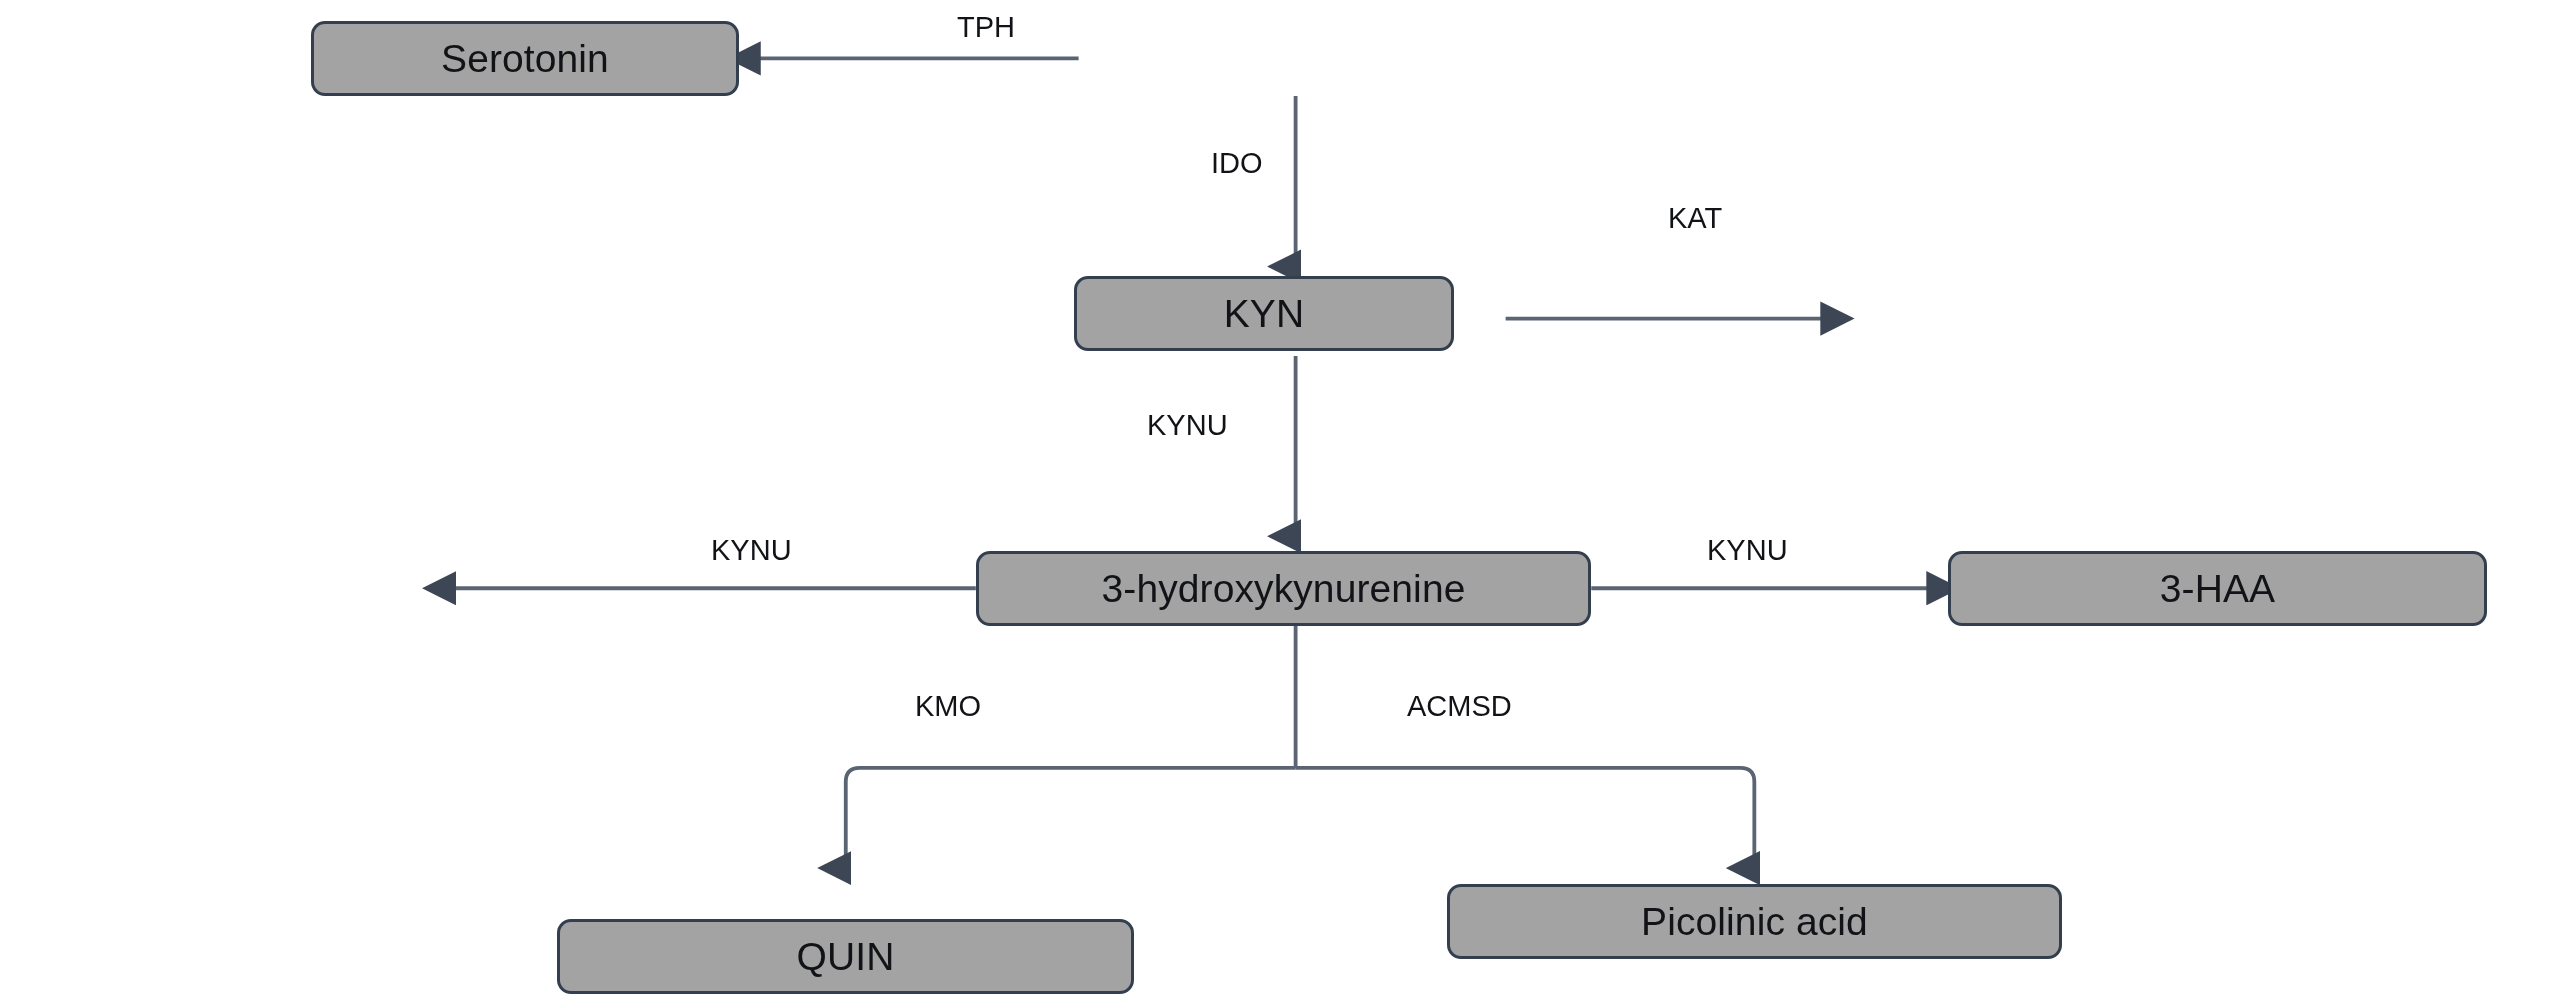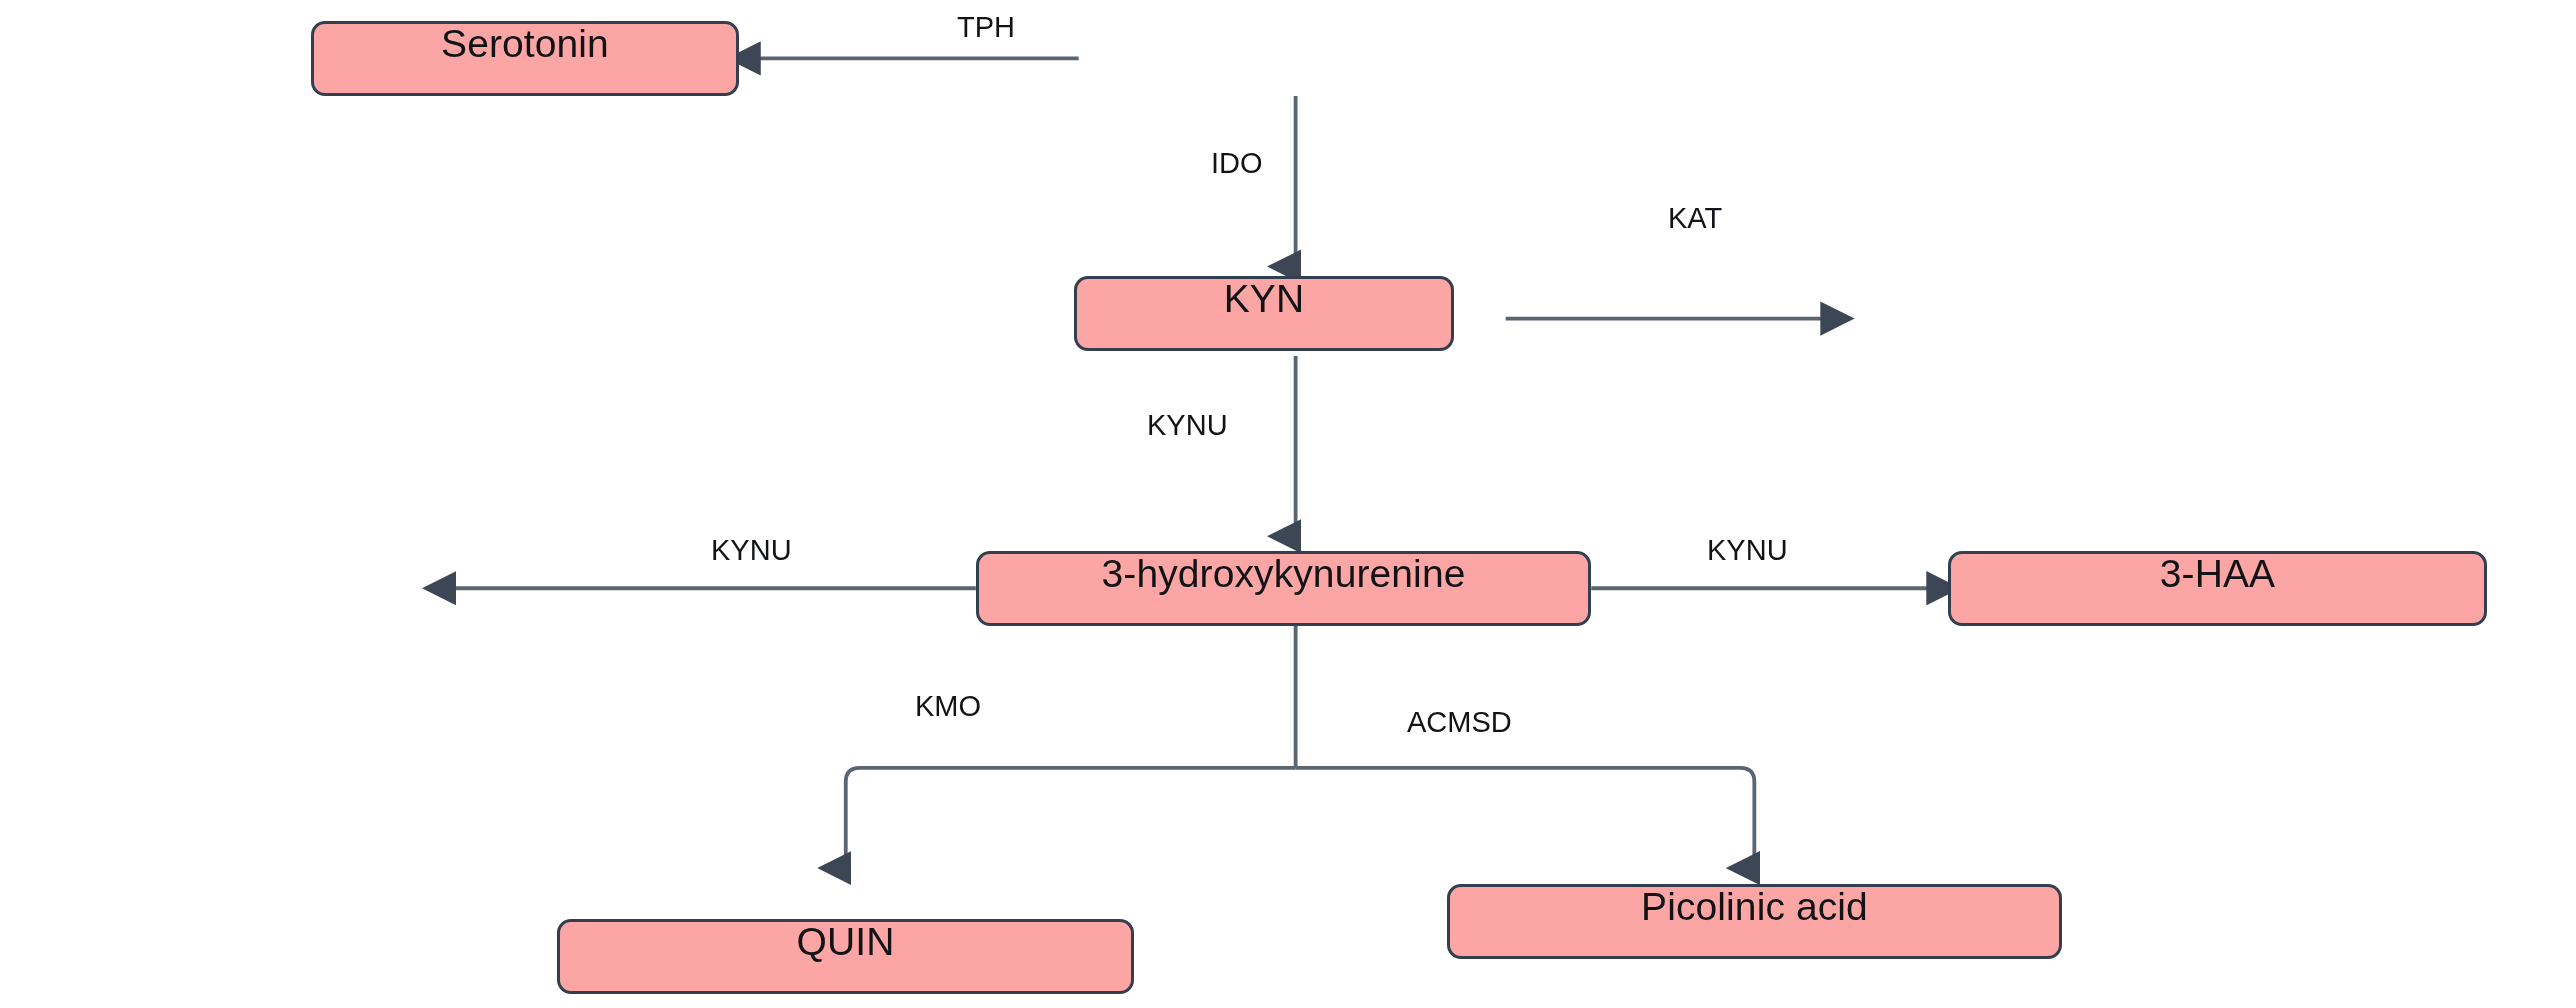--- a/index.html
+++ b/index.html
@@ -24,24 +24,25 @@
     position: absolute;
     left: 0;
     top: 0;
     width: 2576px;
     height: 1009px;
   }
   
   .node {
     position: absolute;
     box-sizing: border-box;
-    background: #fca5a5;
+    background: #a3a3a3;
     border: 3.2px solid #333f4f;
     border-radius: 14px;
     display: flex;
+    align-items: center;
     justify-content: center;
     z-index: 5;
   }
   .node-label {
     font-family: "Liberation Sans", sans-serif;
     font-size: 39px;
     line-height: 1;
     color: #111317;
     white-space: nowrap;
     letter-spacing: 0.1px;
@@ -128,16 +129,16 @@
   <div class="edge-label" style="left:1668px; top:204px;">KAT</div>
 
   <div class="edge-label" style="left:1147px; top:411px;">KYNU</div>
 
   <div class="edge-label" style="left:711px; top:536px;">KYNU</div>
 
   <div class="edge-label" style="left:1707px; top:536px;">KYNU</div>
 
   <div class="edge-label" style="left:915px; top:692px;">KMO</div>
 
-  <div class="edge-label" style="left:1407px; top:692px;margin-top:16px;">ACMSD</div>
+  <div class="edge-label" style="left:1407px; top:692px;">ACMSD</div>
 
 </div>
 
 
 </body></html>

